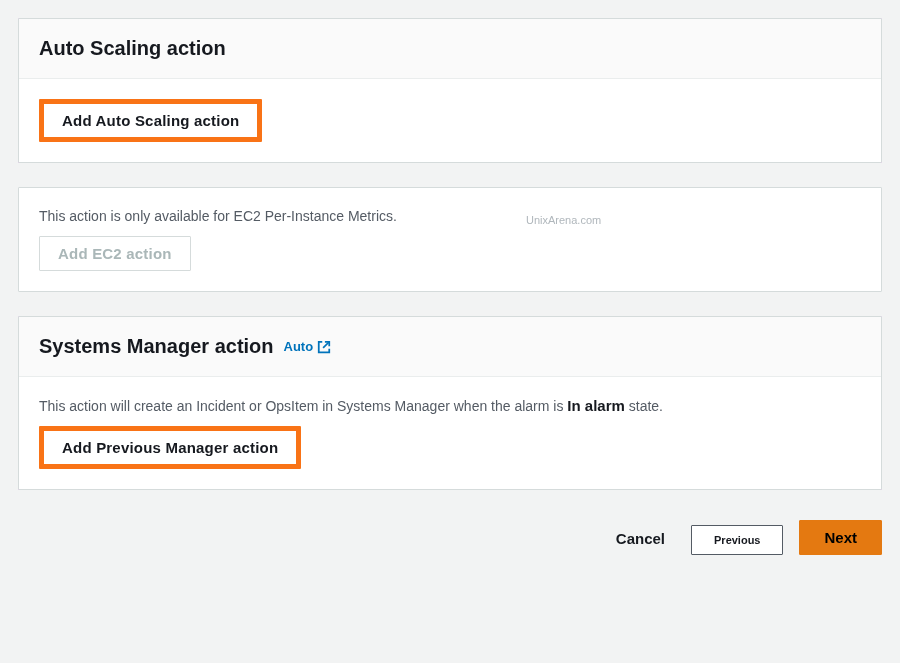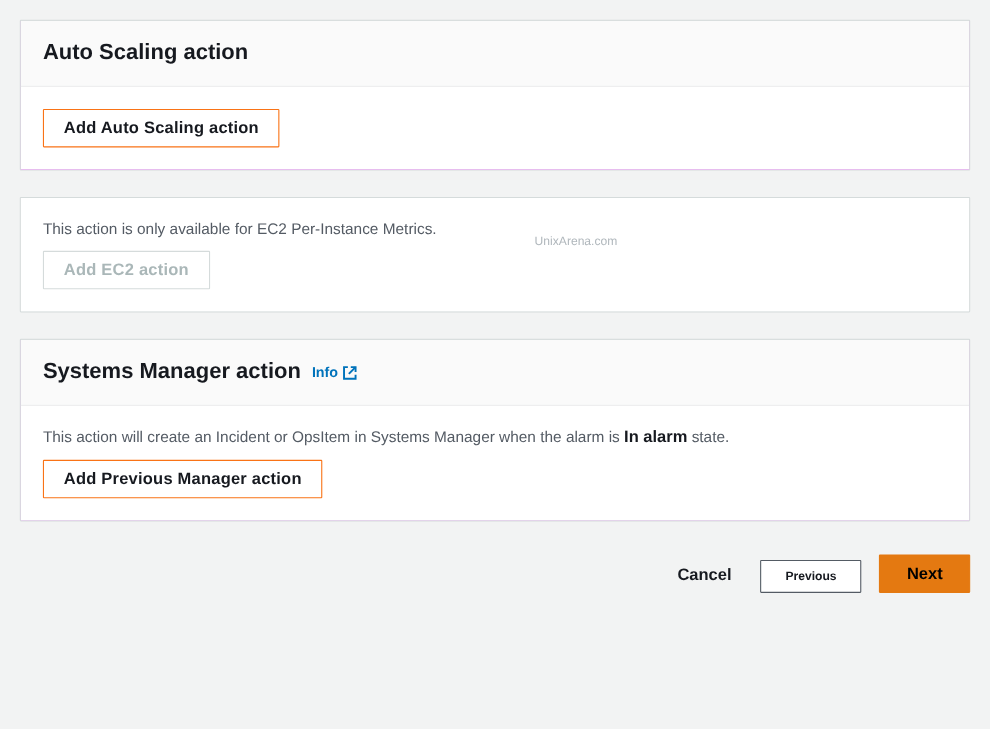--- a/index.html
+++ b/index.html
@@ -46,21 +46,21 @@
     .desc strong {
       font-weight: 700;
       color: #16191f;
       font-size: 15px;
     }
     .btn {
       display: inline-block;
       padding: 8px 18px;
       font-size: 15px;
       font-weight: 700;
-      border: 1px solid #f97316;
+      border: 5px solid #f97316;
       background: #ffffff;
       color: #16191f;
       cursor: pointer;
       border-radius: 1px;
       letter-spacing: 0.2px;
     }
     .btn-disabled {
       border: 1px solid #d5dbdb;
       color: #aab7b8;
       cursor: not-allowed;
@@ -75,21 +75,21 @@
       gap: 4px;
       cursor: pointer;
     }
     .info-link svg {
       width: 14px;
       height: 14px;
       stroke: #0073bb;
     }
     .watermark {
       position: absolute;
-      left: 486px;
+      left: 526px;
       top: 214px;
       font-size: 11px;
       color: #b0b7bc;
       pointer-events: none;
     }
     .footer {
       display: flex;
       justify-content: flex-end;
       align-items: flex-end;
       gap: 16px;
@@ -146,21 +146,21 @@
     <button class="btn btn-disabled" disabled="">Add EC2 action</button>
   </div>
 </div>
 
 <div class="watermark">UnixArena.com</div>
 
 <div class="panel">
   <div class="panel-header">
     <h2 class="panel-title">Systems Manager action</h2>
     <span class="info-link">
-      <span>Info</span>
+      <span>Auto</span>
       <svg viewBox="0 0 16 16" fill="none" stroke-width="2">
         <path d="M6 2H2v12h12v-4"></path>
         <path d="M9 2h5v5"></path>
         <path d="M14 2L7 9"></path>
       </svg>
     </span>
   </div>
   <div class="panel-body">
     <p class="desc">
       <span>This action will create an Incident or OpsItem in Systems Manager when the alarm is </span><strong>In alarm</strong><span> state.</span>

